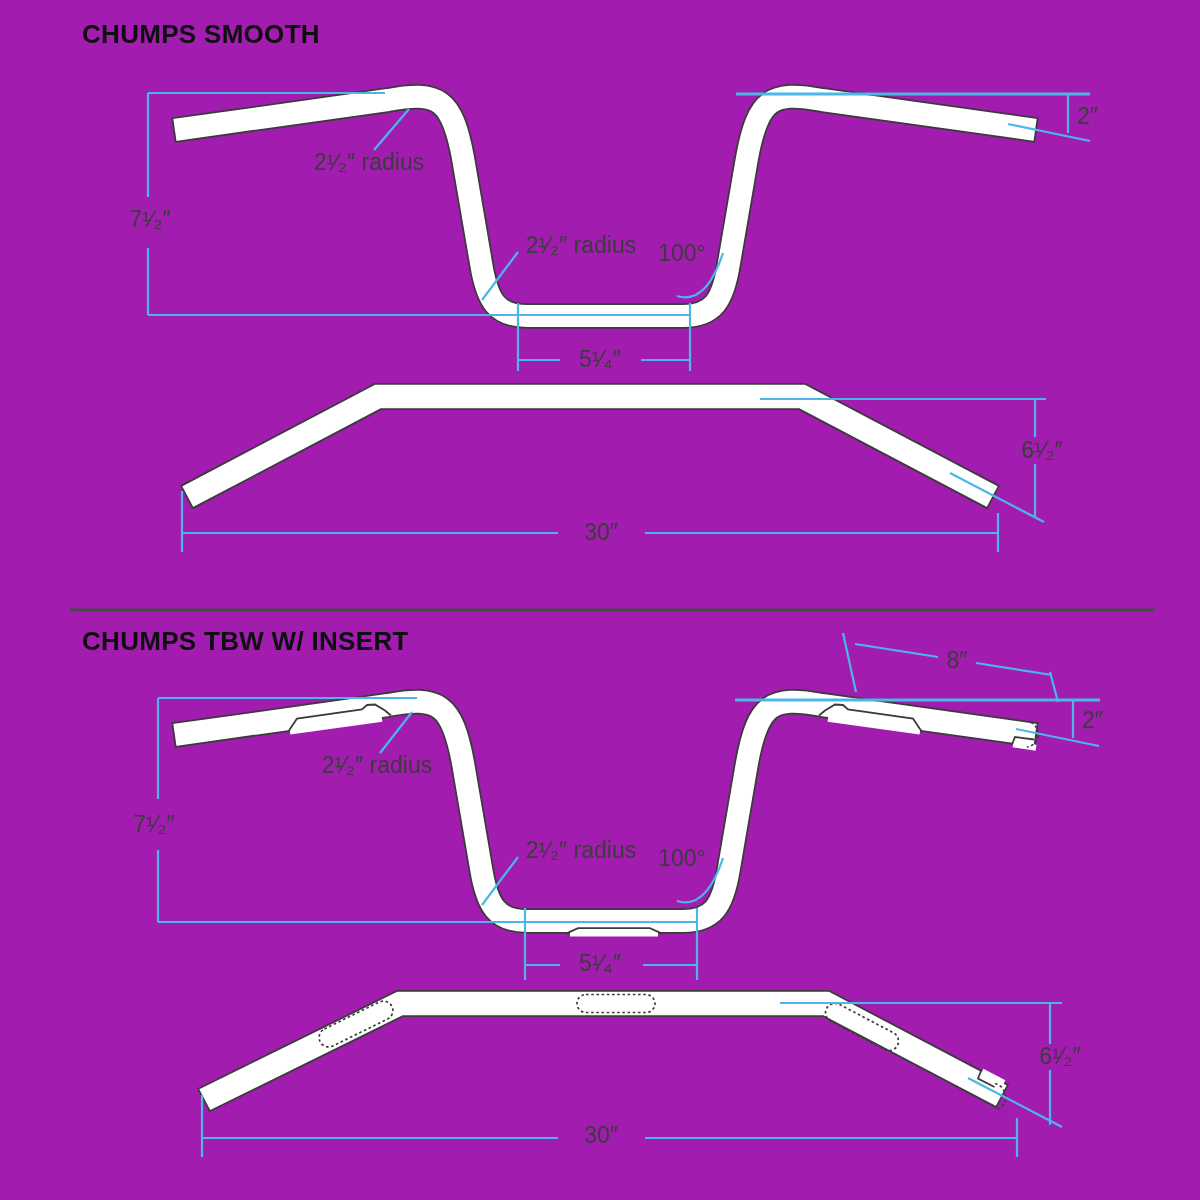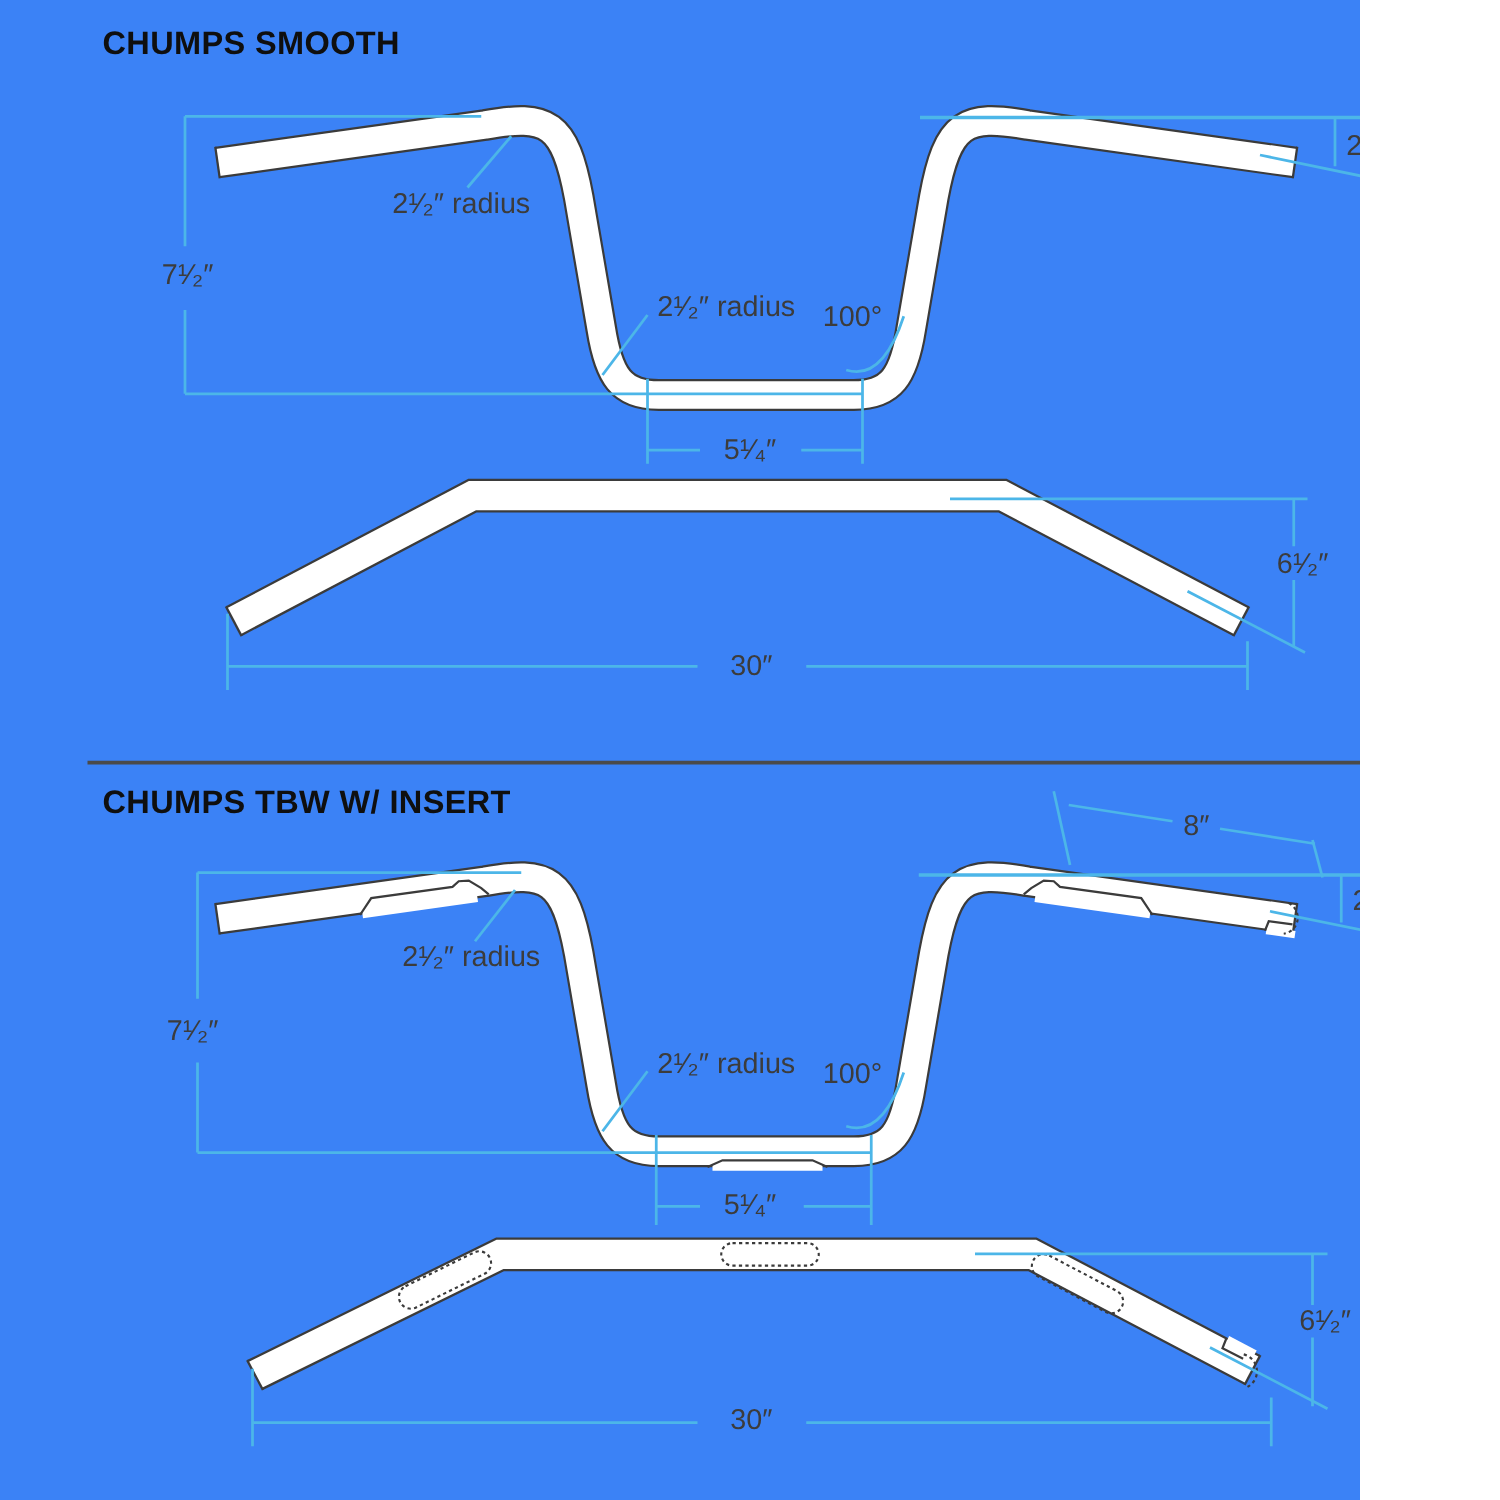--- a/index.html
+++ b/index.html
@@ -1,16 +1,16 @@
 <!DOCTYPE html>
 <html><head>
 <meta charset="utf-8">
 <style>
   html,body{margin:0;padding:0;background:#fff;}
-  .canvas{position:relative;width:1088px;height:1200px;background:#3b82f6;overflow:hidden;
+  .canvas{position:relative;width:1200px;height:1200px;background:#a21caf;overflow:hidden;
           font-family:"Liberation Sans","DejaVu Sans",sans-serif;}
   svg{position:absolute;left:0;top:0;}
   
   .fvO{fill:none;stroke:#3b3b3b;stroke-width:25.5;stroke-linejoin:round;stroke-linecap:butt;}
   .fvI{fill:none;stroke:#ffffff;stroke-width:22;stroke-linejoin:round;stroke-linecap:butt;}
   
   .tvO{fill:none;stroke:#3b3b3b;stroke-width:27;stroke-linejoin:miter;stroke-linecap:butt;}
   .tvI{fill:none;stroke:#ffffff;stroke-width:23.4;stroke-linejoin:miter;stroke-linecap:butt;}
   .edge{stroke:#3b3b3b;stroke-width:1.8;fill:none;stroke-linecap:butt;}
   .erase{stroke:#ffffff;stroke-width:6;fill:none;stroke-linecap:butt;}

